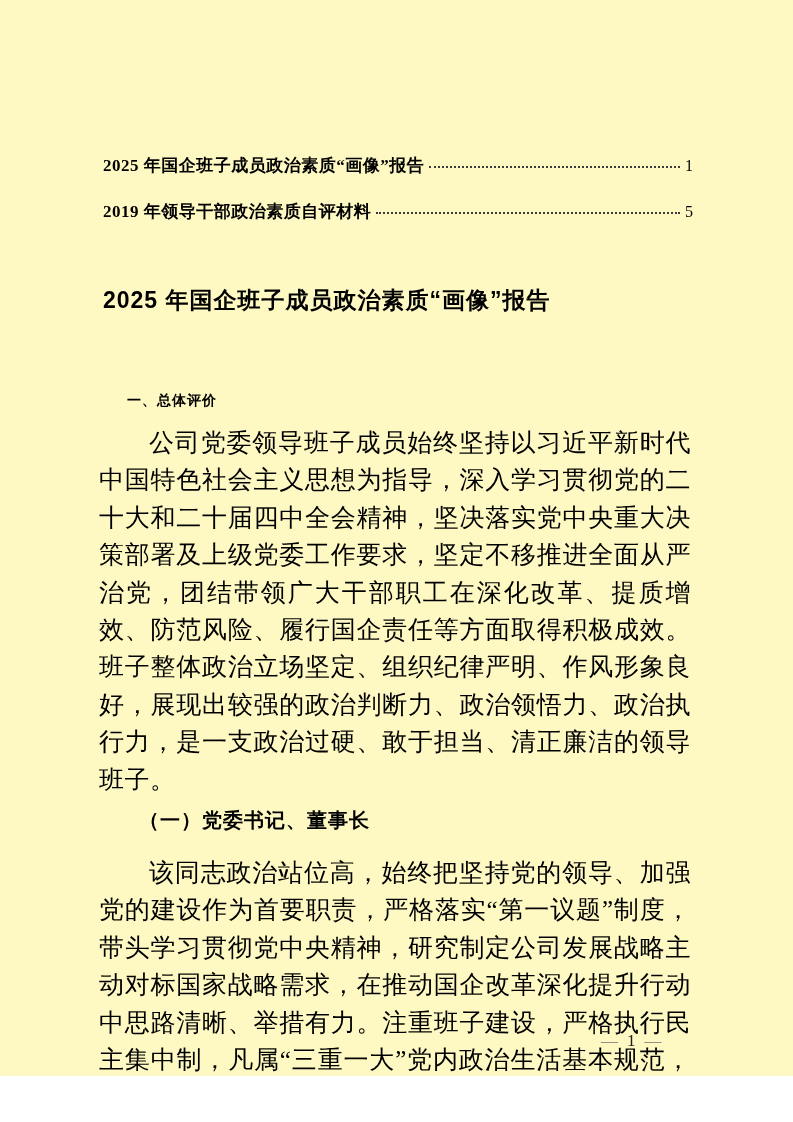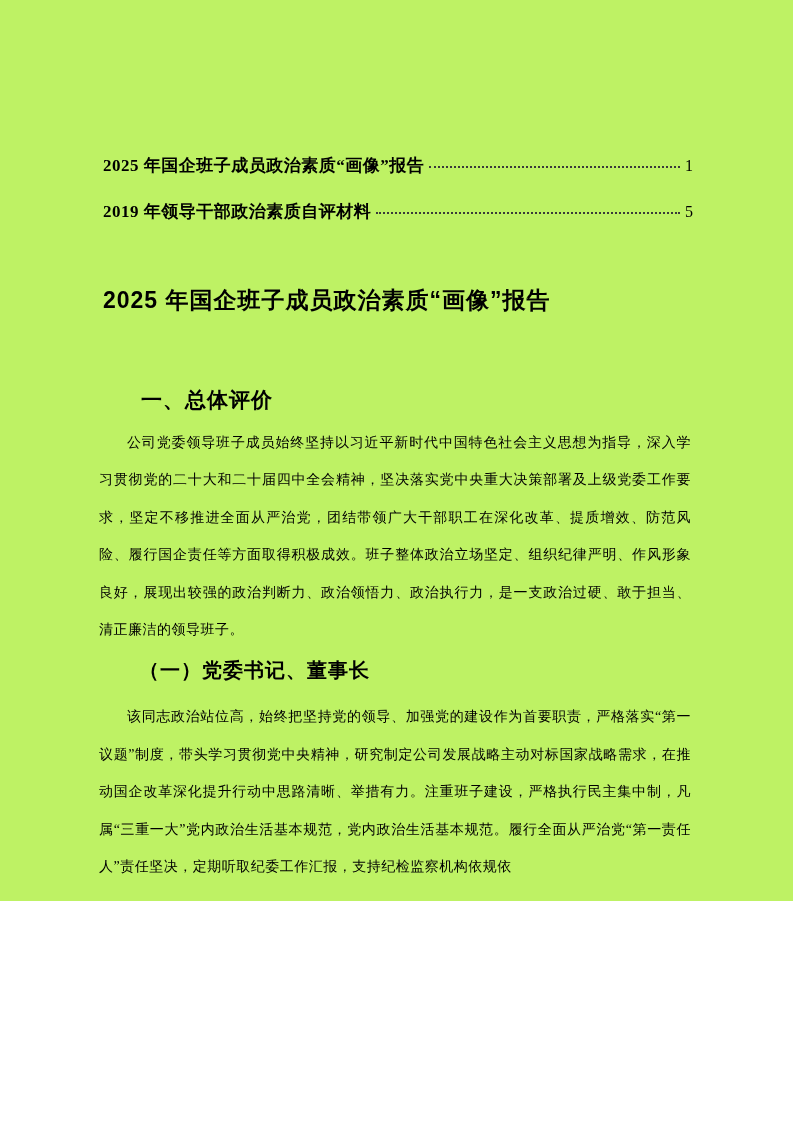--- a/index.html
+++ b/index.html
@@ -1,20 +1,20 @@
 <!DOCTYPE html>
 <html><head>
 <meta charset="utf-8">
 <style>
   html, body { margin: 0; padding: 0; background: #ffffff; }
   .page {
     position: relative;
     width: 793px;
-    height: 901px;
-    background: #bef264;
+    height: 1076px;
+    background: #fef9c3;
     overflow: hidden;
     color: #000000;
     font-family: "Liberation Serif", "DejaVu Serif", serif;
   }
 
   
   .toc {
     position: absolute;
     left: 103px;
     right: 100px;
@@ -58,39 +58,39 @@
 
   
   .content {
     position: absolute;
     left: 99px;
     width: 595px;
     top: 384px;
   }
   .section-heading {
     margin: 0;
-    font-size: 21px;
+    font-size: 14px;
     line-height: 32px;
     font-weight: bold;
     text-indent: 2em;
     letter-spacing: 1px;
     font-family: "Liberation Sans", "DejaVu Sans", sans-serif;
   }
   .section-heading.second { margin-top: 2px; }
   .body-para {
     margin: 8px 3px 0 0;
-    font-size: 14px;
+    font-size: 25px;
     line-height: 37.4px;
     text-align: justify;
     text-indent: 2em;
     letter-spacing: 0.5px;
     font-weight: normal;
   }
   .sub-heading {
-    margin: 6px 0 12px 0;
+    margin: 6px 0 18px 0;
     font-size: 20px;
     line-height: 32px;
     font-weight: bold;
     text-indent: 2em;
     letter-spacing: 1px;
     font-family: "Liberation Serif", "DejaVu Serif", serif;
   }
 
   
   .footer {

